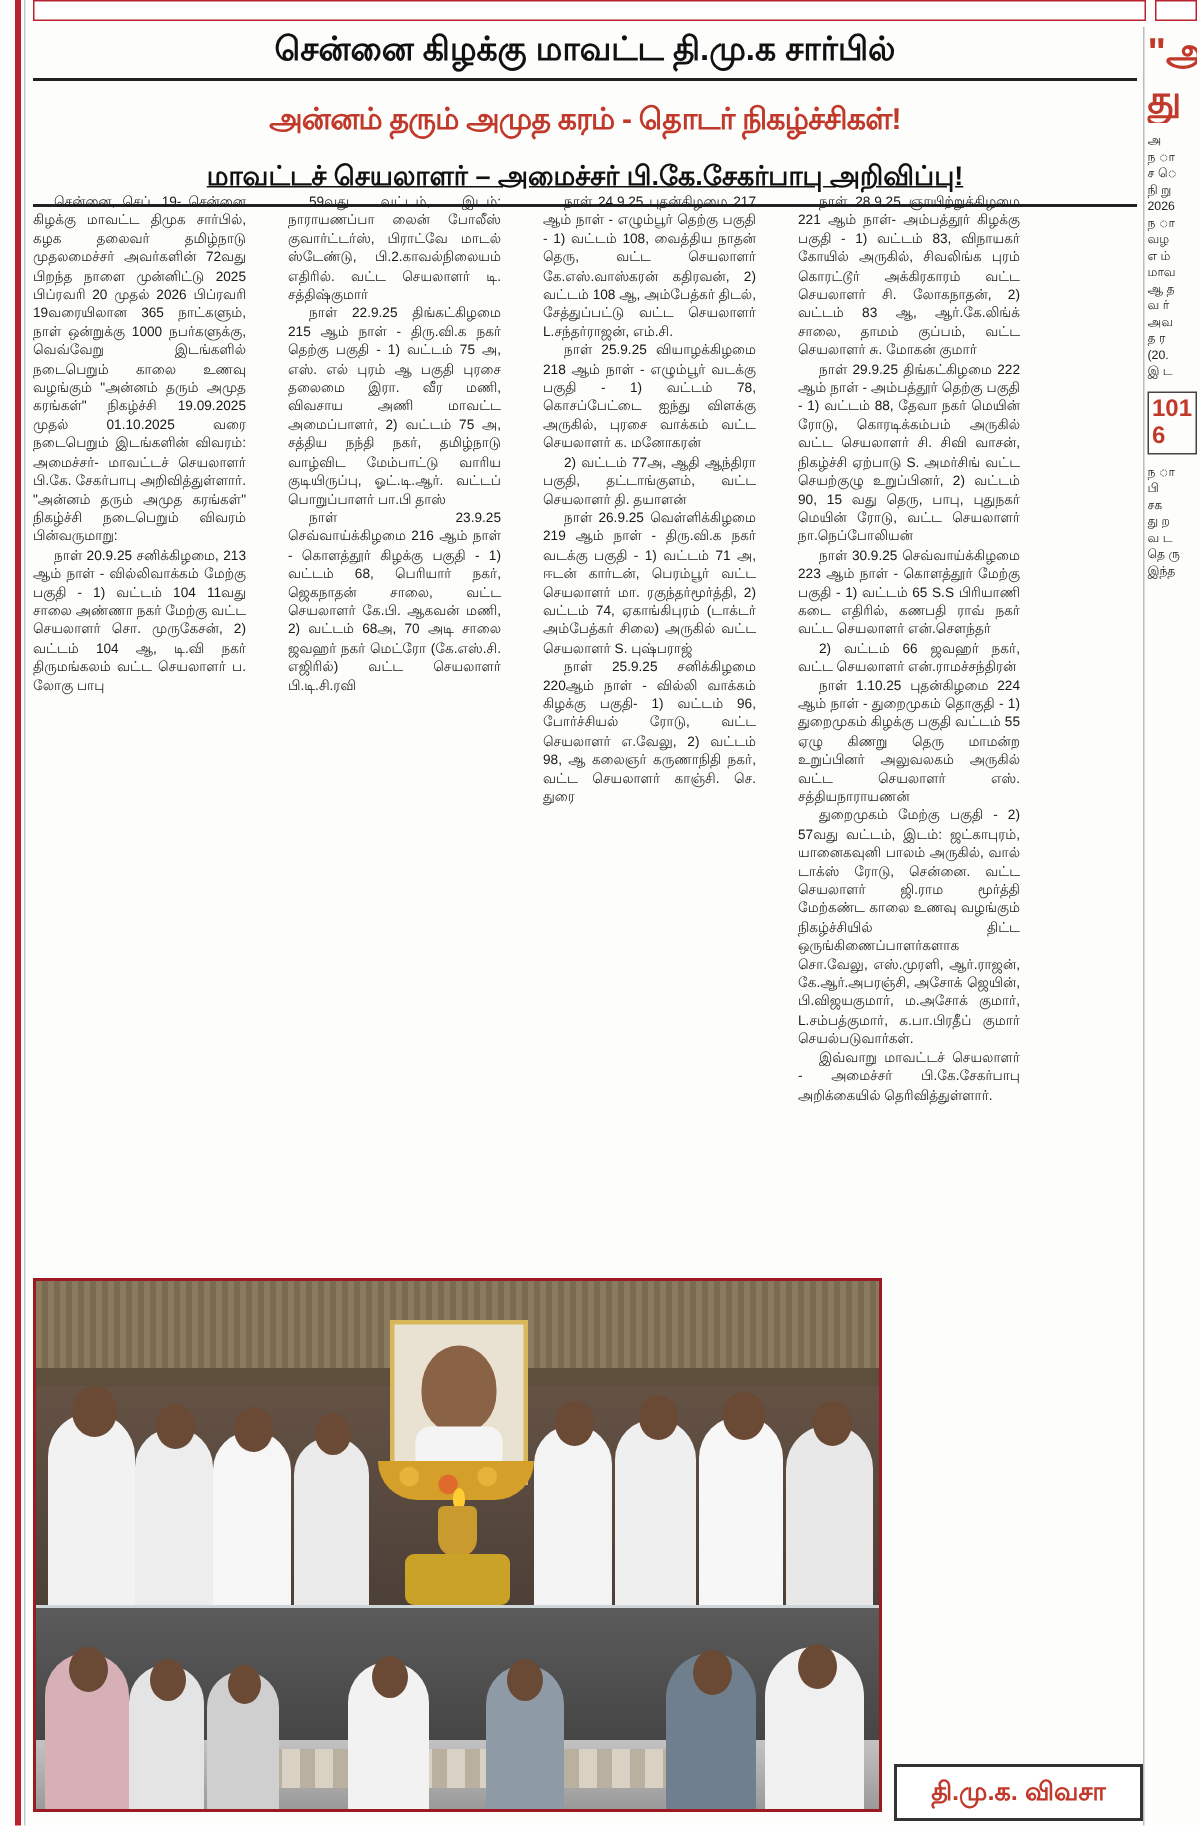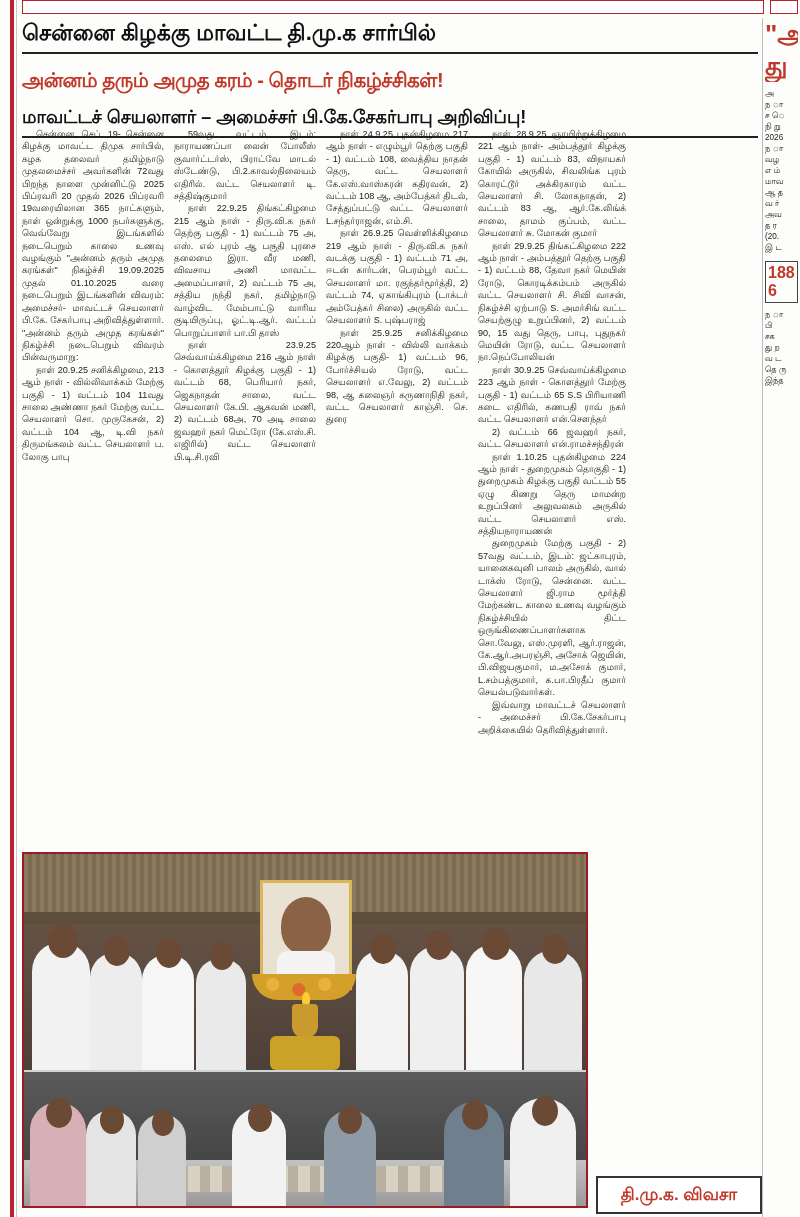--- a/index.html
+++ b/index.html
@@ -43,20 +43,21 @@
     position: absolute;
     left: 770px; top: 0px; width: 26px; height: 12px;
     border: 1px solid #b8232f;
     background: #fff;
   }
 
   
   .masthead {
     position: absolute;
     left: 22px; top: 18px; width: 736px;
+    text-align: center;
   }
   .mast-line1 {
     font-size: 22px;
     font-weight: bold;
     color: #111;
     letter-spacing: 0px;
     line-height: 30px;
   }
   .mast-rule {
     width: 100%; height: 2px; background: #222; margin: 4px 0 6px 0;
@@ -67,20 +68,21 @@
     color: #c0392b;
     line-height: 40px;
     letter-spacing: -0.5px;
   }
   .mast-line3 {
     font-size: 18px;
     font-weight: bold;
     color: #111;
     line-height: 26px;
     margin-top: 4px;
+    text-decoration: underline;
   }
   .mast-rule2 {
     width: 100%; height: 2px; background: #222; margin: 6px 0 0 0;
   }
 
   
   .right-col {
     position: absolute;
     left: 762px; top: 18px; width: 36px; height: 1199px;
     overflow: hidden;
@@ -112,21 +114,21 @@
     font-weight: bold;
     color: #c0392b;
     overflow: hidden;
   }
 
   
   .cols {
     position: absolute;
     left: 22px; top: 128px; width: 736px;
     display: flex;
-    gap: 10px;
+    gap: 28px;
   }
   .col {
     width: 142px;
     font-size: 9.1px;
     line-height: 12.4px;
     text-align: justify;
     color: #1a1a1a;
   }
   .col p { margin: 0 0 0 0; text-indent: 14px; }
 
@@ -238,20 +240,22 @@
     </div>
 
     <div class="col">
       <p>59வது வட்டம், இடம்: நாராயணப்பா லைன் போலீஸ் குவார்ட்டர்ஸ், பிராட்வே மாடல் ஸ்டேண்டு, பி.2.காவல்நிலையம் எதிரில். வட்ட செயலாளர் டி. சத்திஷ்குமார்</p>
       <p>நாள் 22.9.25 திங்கட்கிழமை 215 ஆம் நாள் - திரு.வி.க நகர் தெற்கு பகுதி - 1) வட்டம் 75 அ, எஸ். எல் புரம் ஆ பகுதி புரசை தலைமை இரா. வீர மணி, விவசாய அணி மாவட்ட அமைப்பாளர், 2) வட்டம் 75 அ, சத்திய நந்தி நகர், தமிழ்நாடு வாழ்விட மேம்பாட்டு வாரிய குடியிருப்பு, ஓட்.டி.ஆர். வட்டப் பொறுப்பாளர் பா.பி தாஸ்</p>
       <p>நாள் 23.9.25 செவ்வாய்க்கிழமை 216 ஆம் நாள் - கொளத்தூர் கிழக்கு பகுதி - 1) வட்டம் 68, பெரியார் நகர், ஜெகநாதன் சாலை, வட்ட செயலாளர் கே.பி. ஆகவன் மணி, 2) வட்டம் 68அ, 70 அடி சாலை ஜவஹர் நகர் மெட்ரோ (கே.எஸ்.சி. எஜிரில்) வட்ட செயலாளர் பி.டி.சி.ரவி</p>
     </div>
 
     <div class="col">
       <p>நாள் 24.9.25 புதன்கிழமை 217 ஆம் நாள் - எழும்பூர் தெற்கு பகுதி - 1) வட்டம் 108, வைத்திய நாதன் தெரு, வட்ட செயலாளர் கே.எஸ்.வாஸ்கரன் கதிரவன், 2) வட்டம் 108 ஆ, அம்பேத்கர் திடல், சேத்துப்பட்டு வட்ட செயலாளர் L.சந்தர்ராஜன், எம்.சி.</p>
+      <p>நாள் 25.9.25 வியாழக்கிழமை 218 ஆம் நாள் - எழும்பூர் வடக்கு பகுதி - 1) வட்டம் 78, கொசப்பேட்டை ஐந்து விளக்கு அருகில், புரசை வாக்கம் வட்ட செயலாளர் க. மனோகரன்</p>
+      <p>2) வட்டம் 77அ, ஆதி ஆந்திரா பகுதி, தட்டாங்குளம், வட்ட செயலாளர் தி. தயாளன்</p>
       <p>நாள் 26.9.25 வெள்ளிக்கிழமை 219 ஆம் நாள் - திரு.வி.க நகர் வடக்கு பகுதி - 1) வட்டம் 71 அ, ஈடன் கார்டன், பெரம்பூர் வட்ட செயலாளர் மா. ரகுந்தர்மூர்த்தி, 2) வட்டம் 74, ஏகாங்கிபுரம் (டாக்டர் அம்பேத்கர் சிலை) அருகில் வட்ட செயலாளர் S. புஷ்பராஜ்</p>
       <p>நாள் 25.9.25 சனிக்கிழமை 220ஆம் நாள் - வில்லி வாக்கம் கிழக்கு பகுதி- 1) வட்டம் 96, போர்ச்சியல் ரோடு, வட்ட செயலாளர் எ.வேலு, 2) வட்டம் 98, ஆ கலைஞர் கருணாநிதி நகர், வட்ட செயலாளர் காஞ்சி. செ. துரை</p>
     </div>
 
     <div class="col col-5">
       <p>நாள் 28.9.25 ஞாயிற்றுக்கிழமை 221 ஆம் நாள்- அம்பத்தூர் கிழக்கு பகுதி - 1) வட்டம் 83, விநாயகர் கோயில் அருகில், சிவலிங்க புரம் கொரட்டூர் அக்கிரகாரம் வட்ட செயலாளர் சி. லோகநாதன், 2) வட்டம் 83 ஆ, ஆர்.கே.லிங்க் சாலை, தாமம் குப்பம், வட்ட செயலாளர் சு. மோகன் குமார்</p>
       <p>நாள் 29.9.25 திங்கட்கிழமை 222 ஆம் நாள் - அம்பத்தூர் தெற்கு பகுதி - 1) வட்டம் 88, தேவா நகர் மெயின் ரோடு, கொரடிக்கம்பம் அருகில் வட்ட செயலாளர் சி. சிவி வாசன், நிகழ்ச்சி ஏற்பாடு S. அமர்சிங் வட்ட செயற்குழு உறுப்பினர், 2) வட்டம் 90, 15 வது தெரு, பாபு, புதுநகர் மெயின் ரோடு, வட்ட செயலாளர் நா.நெப்போலியன்</p>
       <p>நாள் 30.9.25 செவ்வாய்க்கிழமை 223 ஆம் நாள் - கொளத்தூர் மேற்கு பகுதி - 1) வட்டம் 65 S.S பிரியாணி கடை எதிரில், கணபதி ராவ் நகர் வட்ட செயலாளர் என்.செளந்தர்</p>
       <p>2) வட்டம் 66 ஜவஹர் நகர், வட்ட செயலாளர் என்.ராமச்சந்திரன்</p>
       <p>நாள் 1.10.25 புதன்கிழமை 224 ஆம் நாள் - துறைமுகம் தொகுதி - 1) துறைமுகம் கிழக்கு பகுதி வட்டம் 55 ஏழு கிணறு தெரு மாமன்ற உறுப்பினர் அலுவலகம் அருகில் வட்ட செயலாளர் எஸ். சத்தியநாராயணன்</p>
@@ -275,21 +279,21 @@
       <div>எ ம்</div>
       <div>மாவ</div>
       <div>ஆ த</div>
       <div>வ ர்</div>
       <div>அவ</div>
       <div>த ர</div>
       <div>(20.</div>
       <div>இ ட</div>
     </div>
     <div class="right-box">
-      <div>188</div>
+      <div>101</div>
       <div>6</div>
     </div>
     <div class="right-body">
       <div>ந ா</div>
       <div>பி</div>
       <div>சக</div>
       <div>து ற</div>
       <div>வ ட</div>
       <div>தெ ரு</div>
       <div>இந்த</div>

